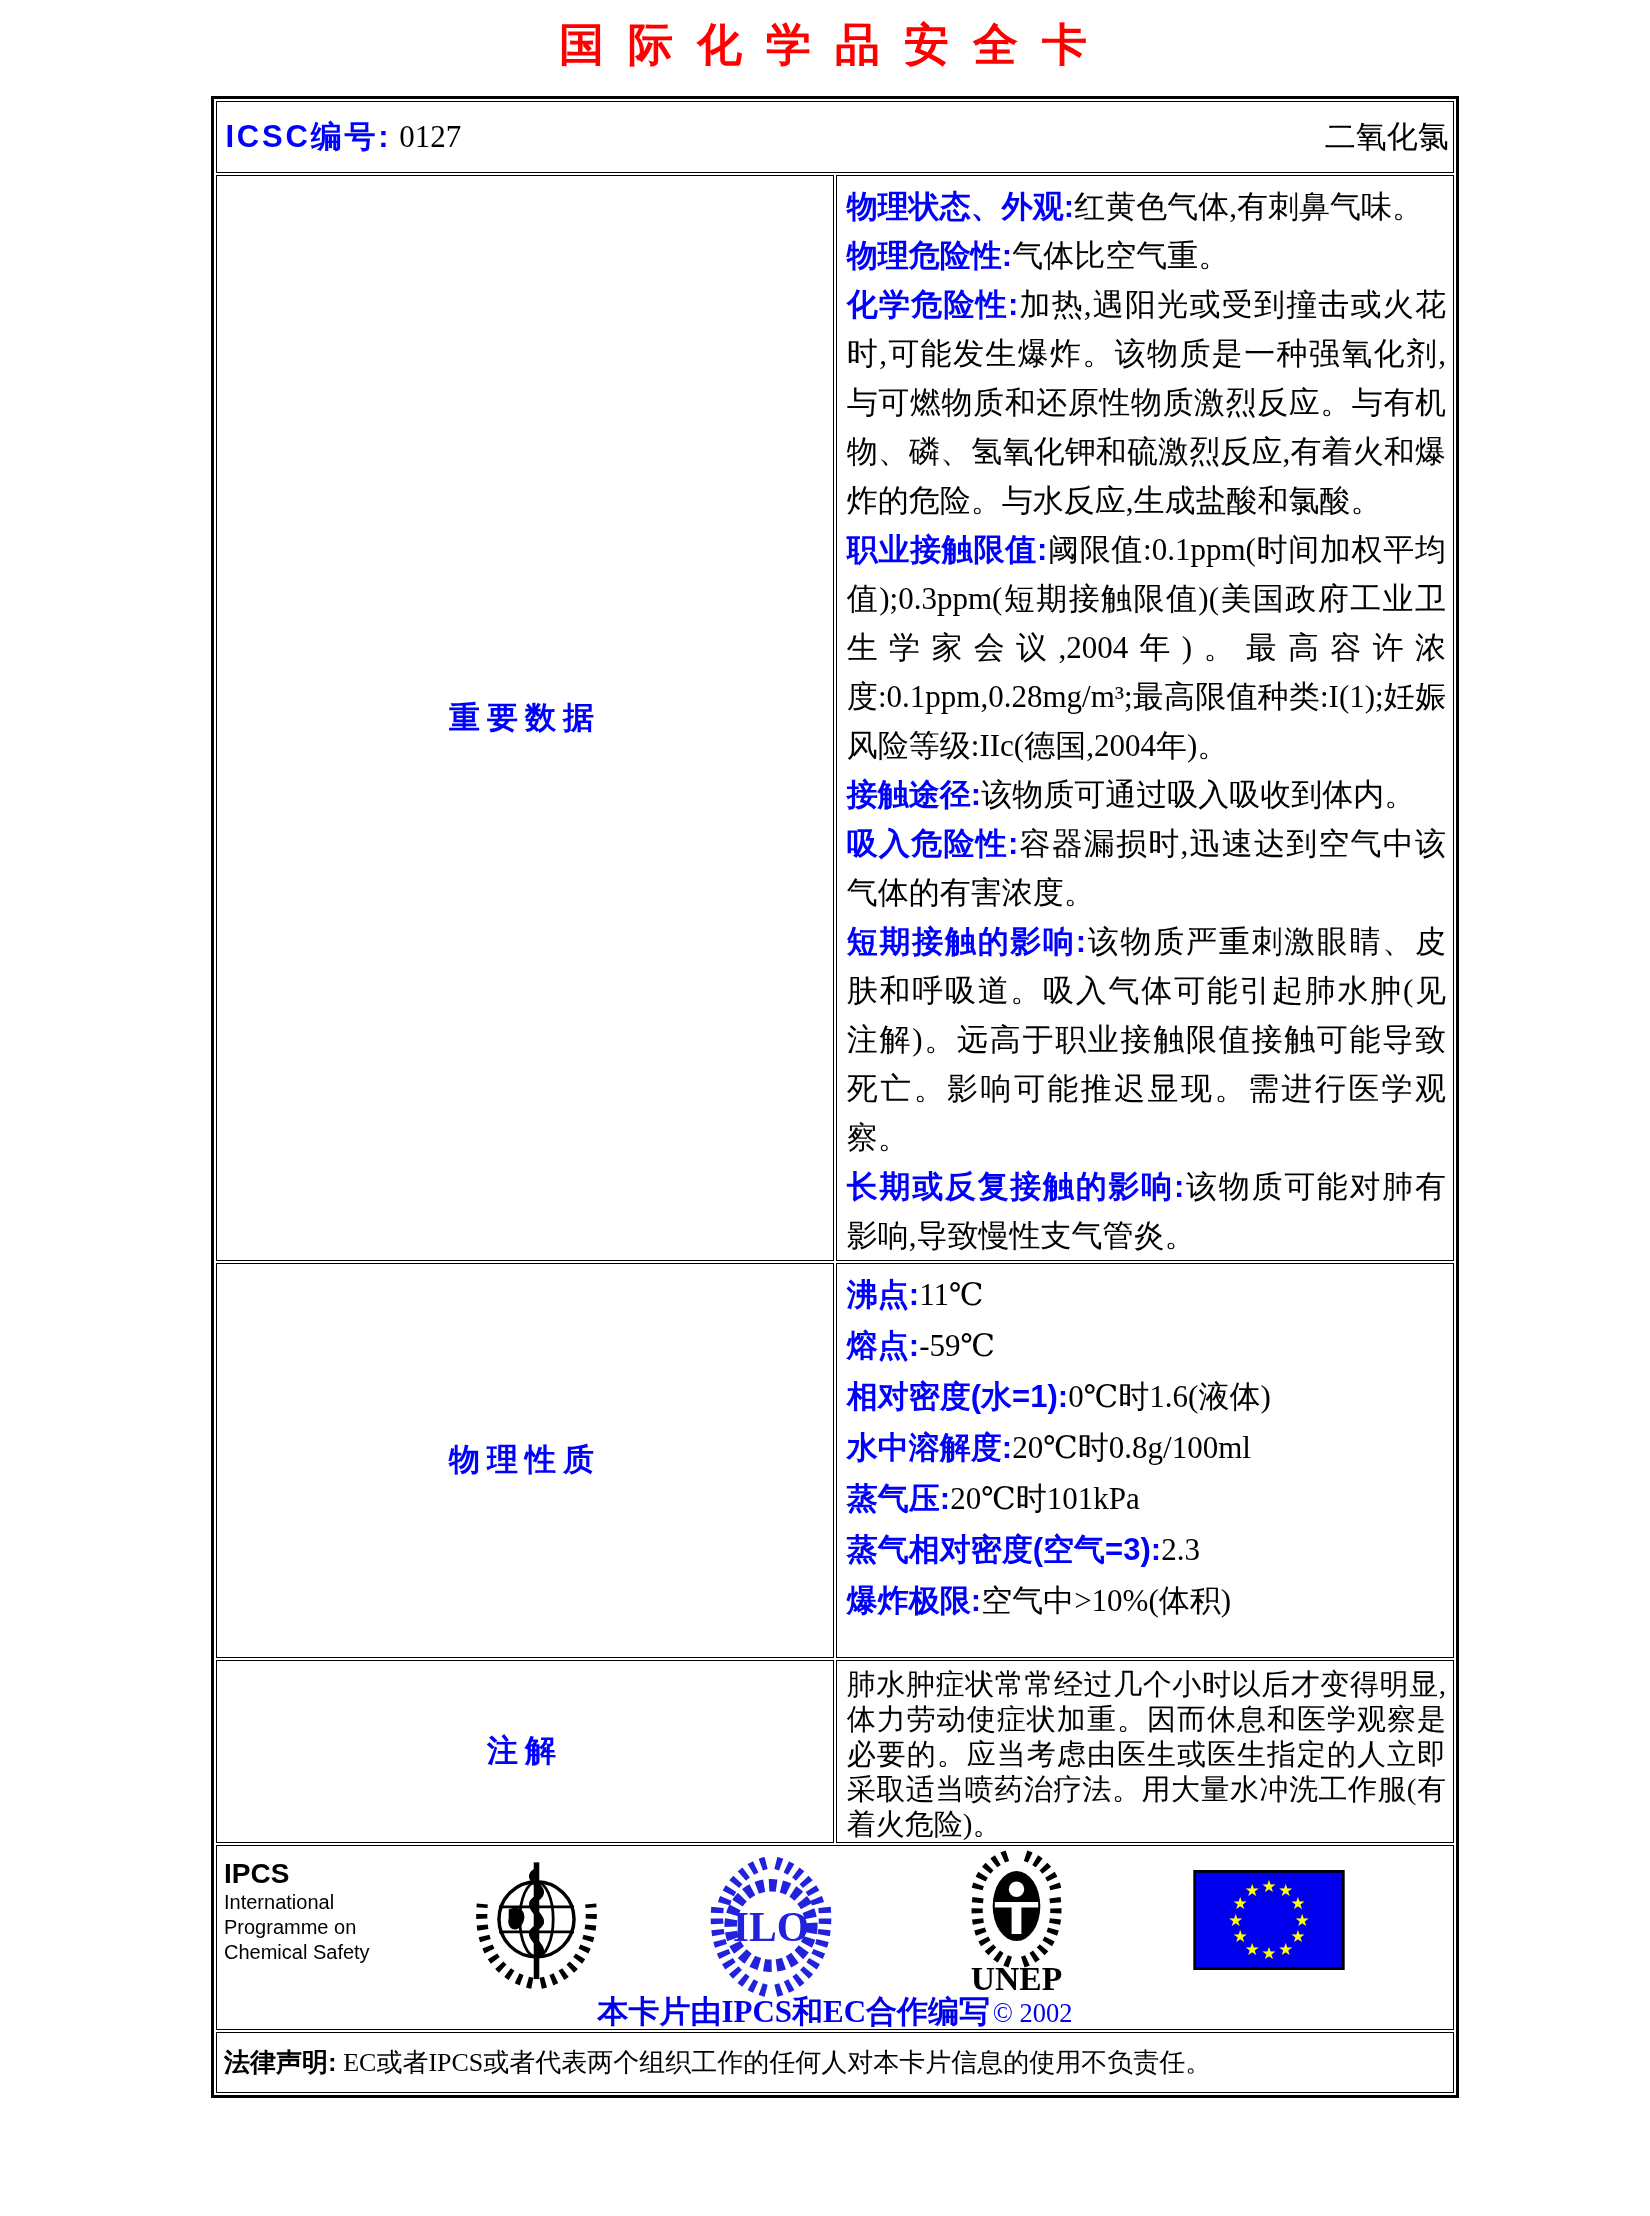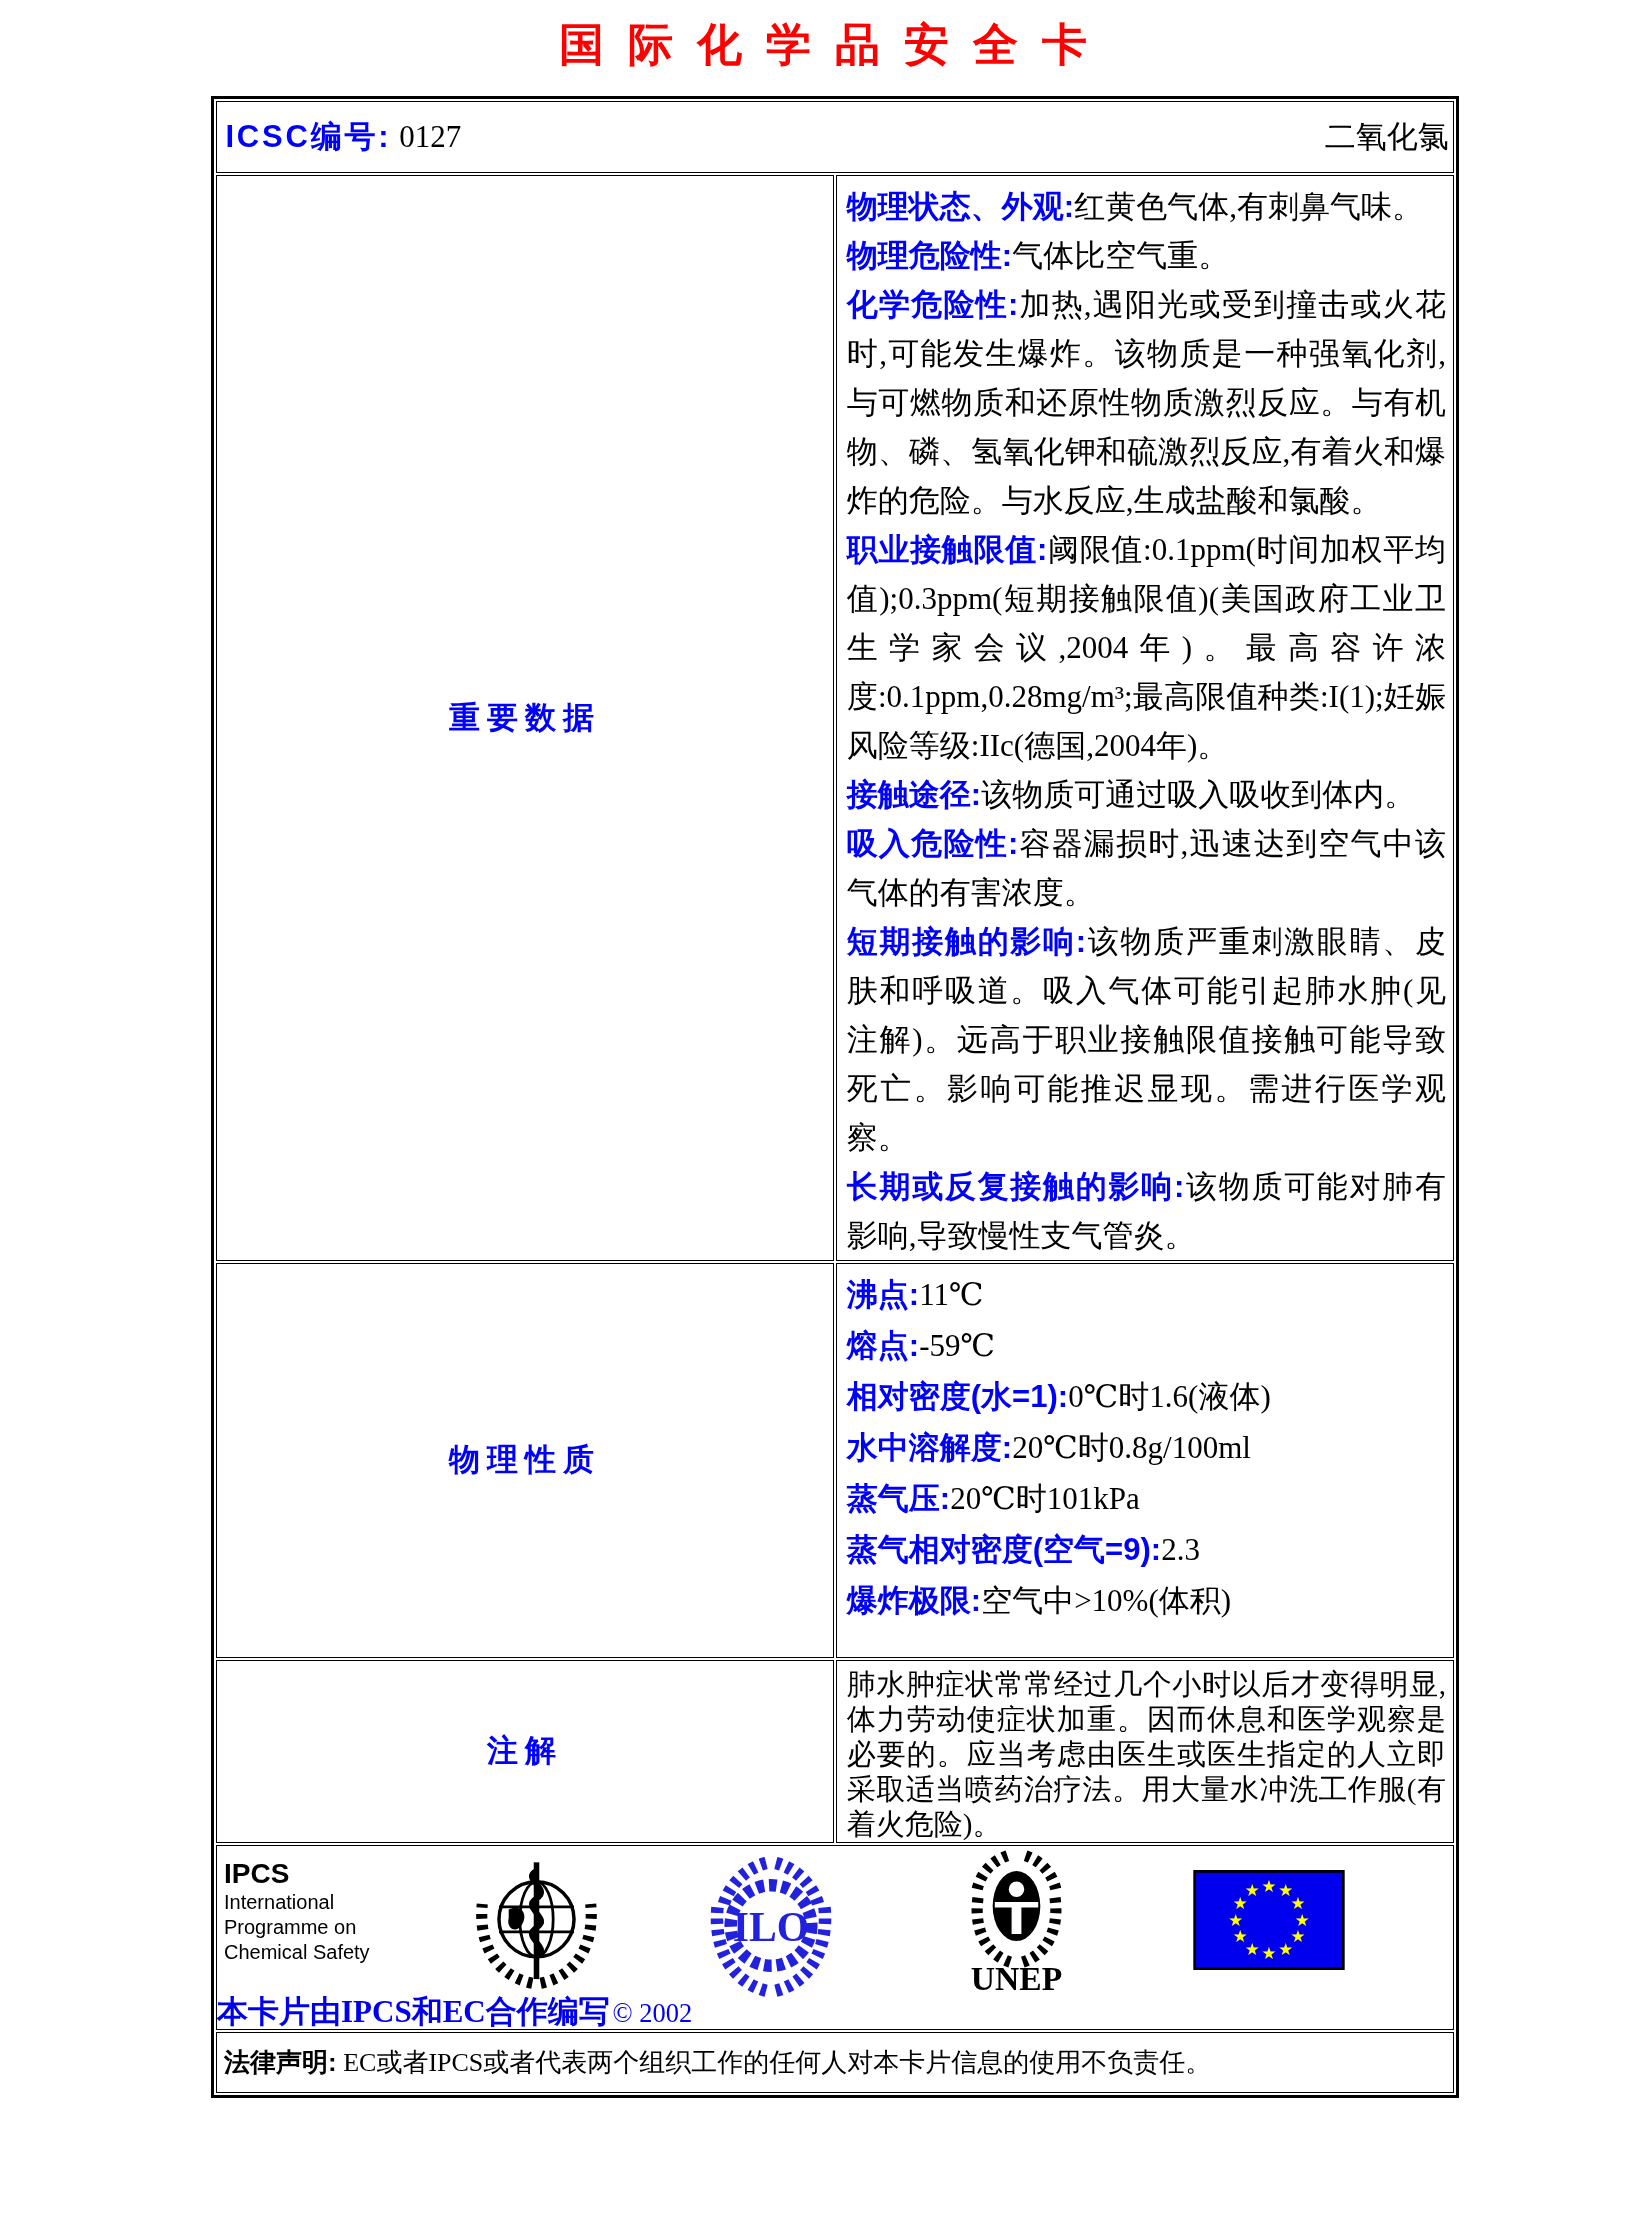--- a/index.html
+++ b/index.html
@@ -50,21 +50,21 @@
   td.logos-cell{height:183px;position:relative;padding:0;}
   .ipcs-block{position:absolute;left:7px;top:11px;color:#000;
     font-family:"Liberation Sans","DejaVu Sans",sans-serif;}
   .ipcs-title{font-size:28px;font-weight:bold;line-height:33px;}
   .ipcs-line{font-size:20px;line-height:25px;}
   .logo{position:absolute;top:8.4px;}
   .logo-who{left:250px;}
   .logo-ilo{left:488px;}
   .logo-unep{left:740px;top:4.2px;}
   .logo-eu{left:976px;top:24px;}
-  .card-caption{position:absolute;left:0;right:0;top:145px;color:#0000ee;}
+  .card-caption{position:absolute;left:0;right:0;top:145px;text-align:center;color:#0000ee;}
   .caption-main{font-size:31px;font-weight:bold;}
   .caption-copy{font-size:26.5px;font-weight:normal;}
 
   
   td.legal-cell{height:59px;vertical-align:middle;font-size:26px;padding:0 5.6px 0 7px;}
   .legal-label{font-weight:bold;color:#000;
     font-family:"Liberation Sans","DejaVu Sans",sans-serif;}
 </style>
 </head>
 <body>
@@ -101,21 +101,21 @@
   </tr>
 
   <tr>
     <td class="label-cell r3">物理性质</td>
     <td class="content-cell r3">
       <div class="pp"><span class="plabel">沸点:</span><span>11℃</span></div>
       <div class="pp"><span class="plabel">熔点:</span><span>-59℃</span></div>
       <div class="pp"><span class="plabel">相对密度(水=1):</span><span>0℃时1.6(液体)</span></div>
       <div class="pp"><span class="plabel">水中溶解度:</span><span>20℃时0.8g/100ml</span></div>
       <div class="pp"><span class="plabel">蒸气压:</span><span>20℃时101kPa</span></div>
-      <div class="pp"><span class="plabel">蒸气相对密度(空气=9):</span><span>2.3</span></div>
+      <div class="pp"><span class="plabel">蒸气相对密度(空气=3):</span><span>2.3</span></div>
       <div class="pp"><span class="plabel">爆炸极限:</span><span>空气中&gt;10%(体积)</span></div>
     </td>
   </tr>
 
 
   <tr>
     <td class="label-cell r5">注解</td>
     <td class="content-cell r5 r5c">肺水肿症状常常经过几个小时以后才变得明显,体力劳动使症状加重。因而休息和医学观察是必要的。应当考虑由医生或医生指定的人立即采取适当喷药治疗法。用大量水冲洗工作服(有着火危险)。</td>
   </tr>
 

